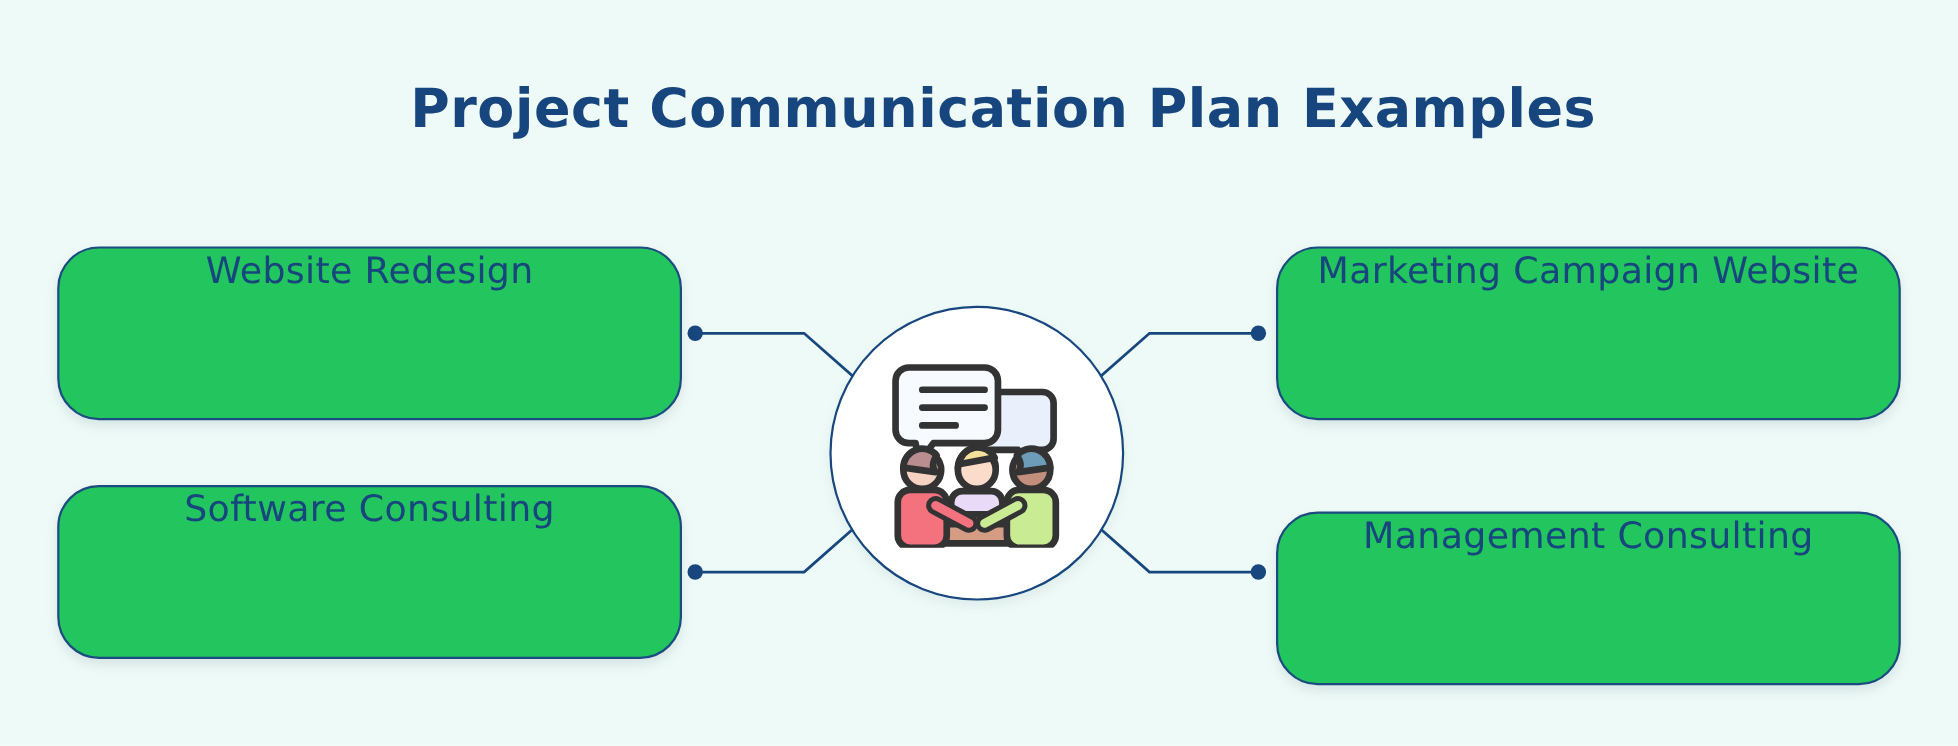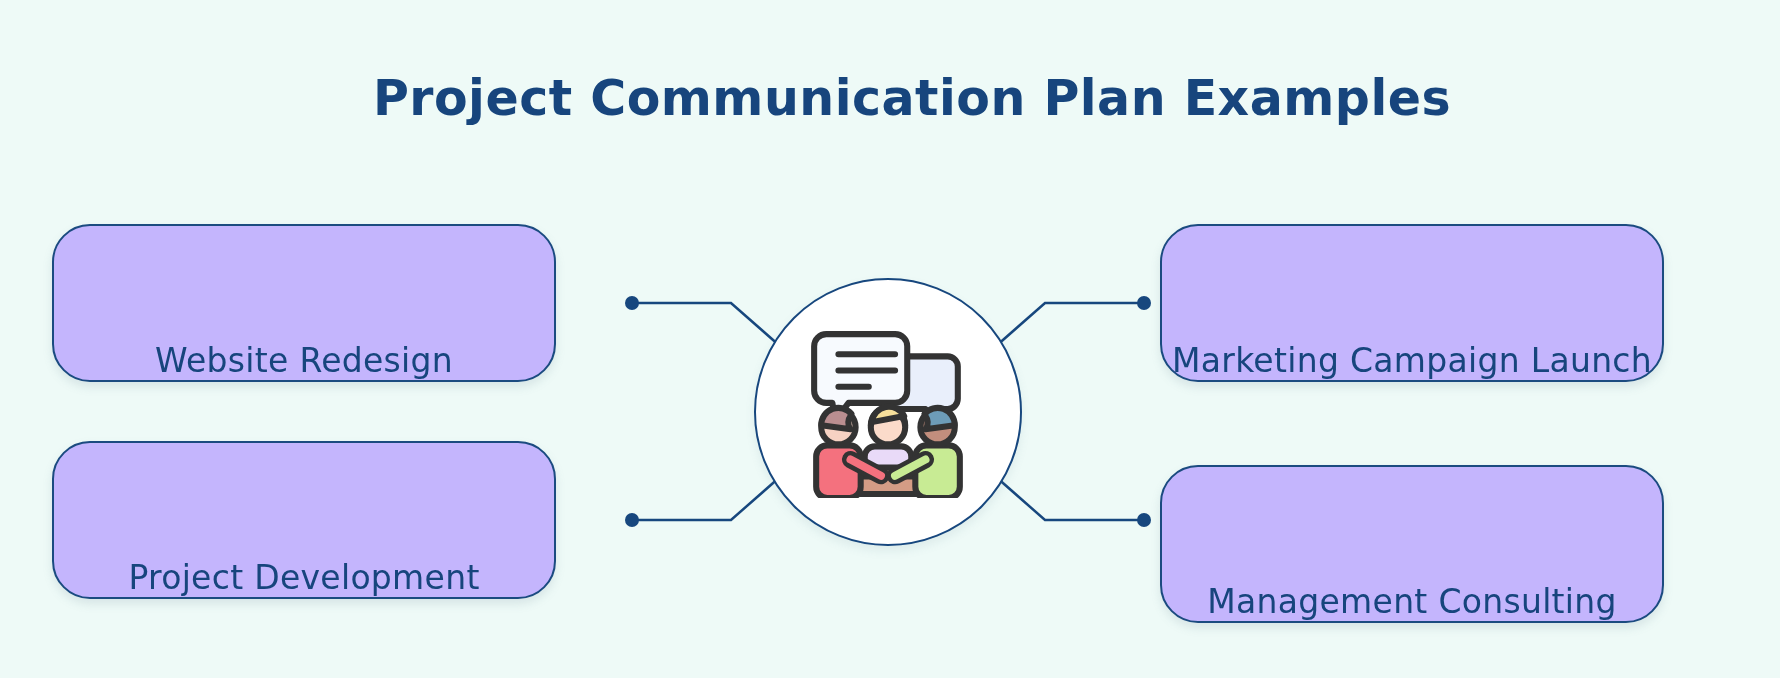--- a/index.html
+++ b/index.html
@@ -15,26 +15,26 @@
     text-align:center;
     font-size:49px;font-weight:700;letter-spacing:.5px;
     color:#17457d;
     padding-left:44px;
   }
   .connector-layer{
     position:absolute;left:0;top:0;width:1780px;height:678px;
   }
   .node{
     position:absolute;
-    width:504px;height:158px;
-    background:#c4b5fd;
+    width:568px;height:158px;
+    background:#22c55e;
     border:2.5px solid #1b4b80;
     border-radius:38px;
     box-sizing:border-box;
-    display:flex;align-items:flex-end;justify-content:center;
+    display:flex;align-items:flex-start;justify-content:center;
     box-shadow:0 5px 10px rgba(110,140,155,.18);
   }
   .node-label{
     font-size:33px;color:#17457d;letter-spacing:.3px;
   }
   .node-tl{left:52px;top:224px;}
   .node-bl{left:52px;top:441px;}
   .node-tr{left:1160px;top:224px;}
   .node-br{left:1160px;top:465px;}
   .hub{
@@ -67,24 +67,24 @@
       <circle cx="632" cy="520" r="7"></circle>
       <circle cx="1144" cy="303" r="7"></circle>
       <circle cx="1144" cy="520" r="7"></circle>
     </g>
   </svg>
 
   <div class="node node-tl">
     <span class="node-label">Website Redesign</span>
   </div>
   <div class="node node-bl">
-    <span class="node-label">Project Development</span>
+    <span class="node-label">Software Consulting</span>
   </div>
   <div class="node node-tr">
-    <span class="node-label">Marketing Campaign Launch</span>
+    <span class="node-label">Marketing Campaign Website</span>
   </div>
   <div class="node node-br">
     <span class="node-label">Management Consulting</span>
   </div>
 
   <div class="hub">
     <svg width="172" height="172" viewBox="0 0 170 170" xmlns="http://www.w3.org/2000/svg">
       <g stroke="#333333" stroke-width="6" stroke-linejoin="round" stroke-linecap="round">
 
         <path fill="#e9effb" d="M92 30 h52 a10 10 0 0 1 10 10 v32 a10 10 0 0 1 -10 10 h-7 l-4 16 -11 -16 h-30 a10 10 0 0 1 -10 -10 v-32 a10 10 0 0 1 10 -10 z"></path>

